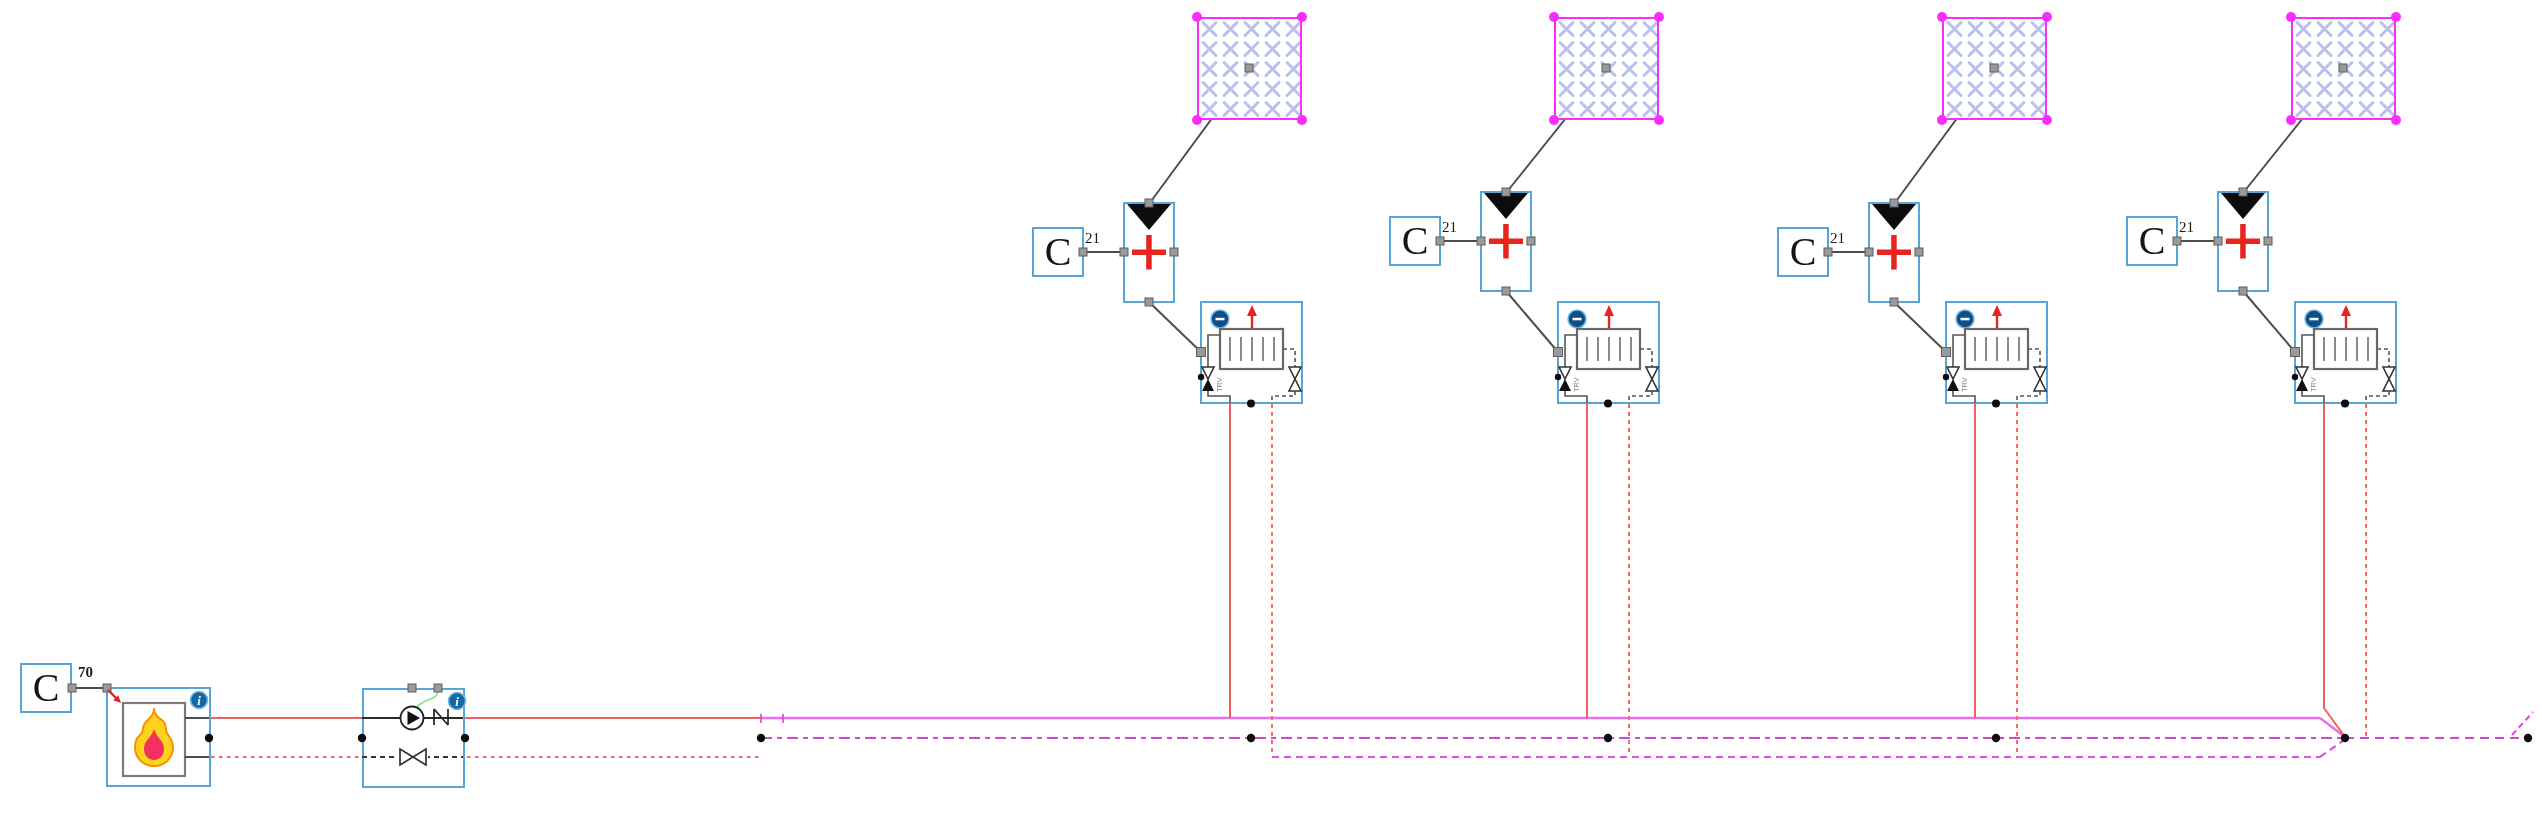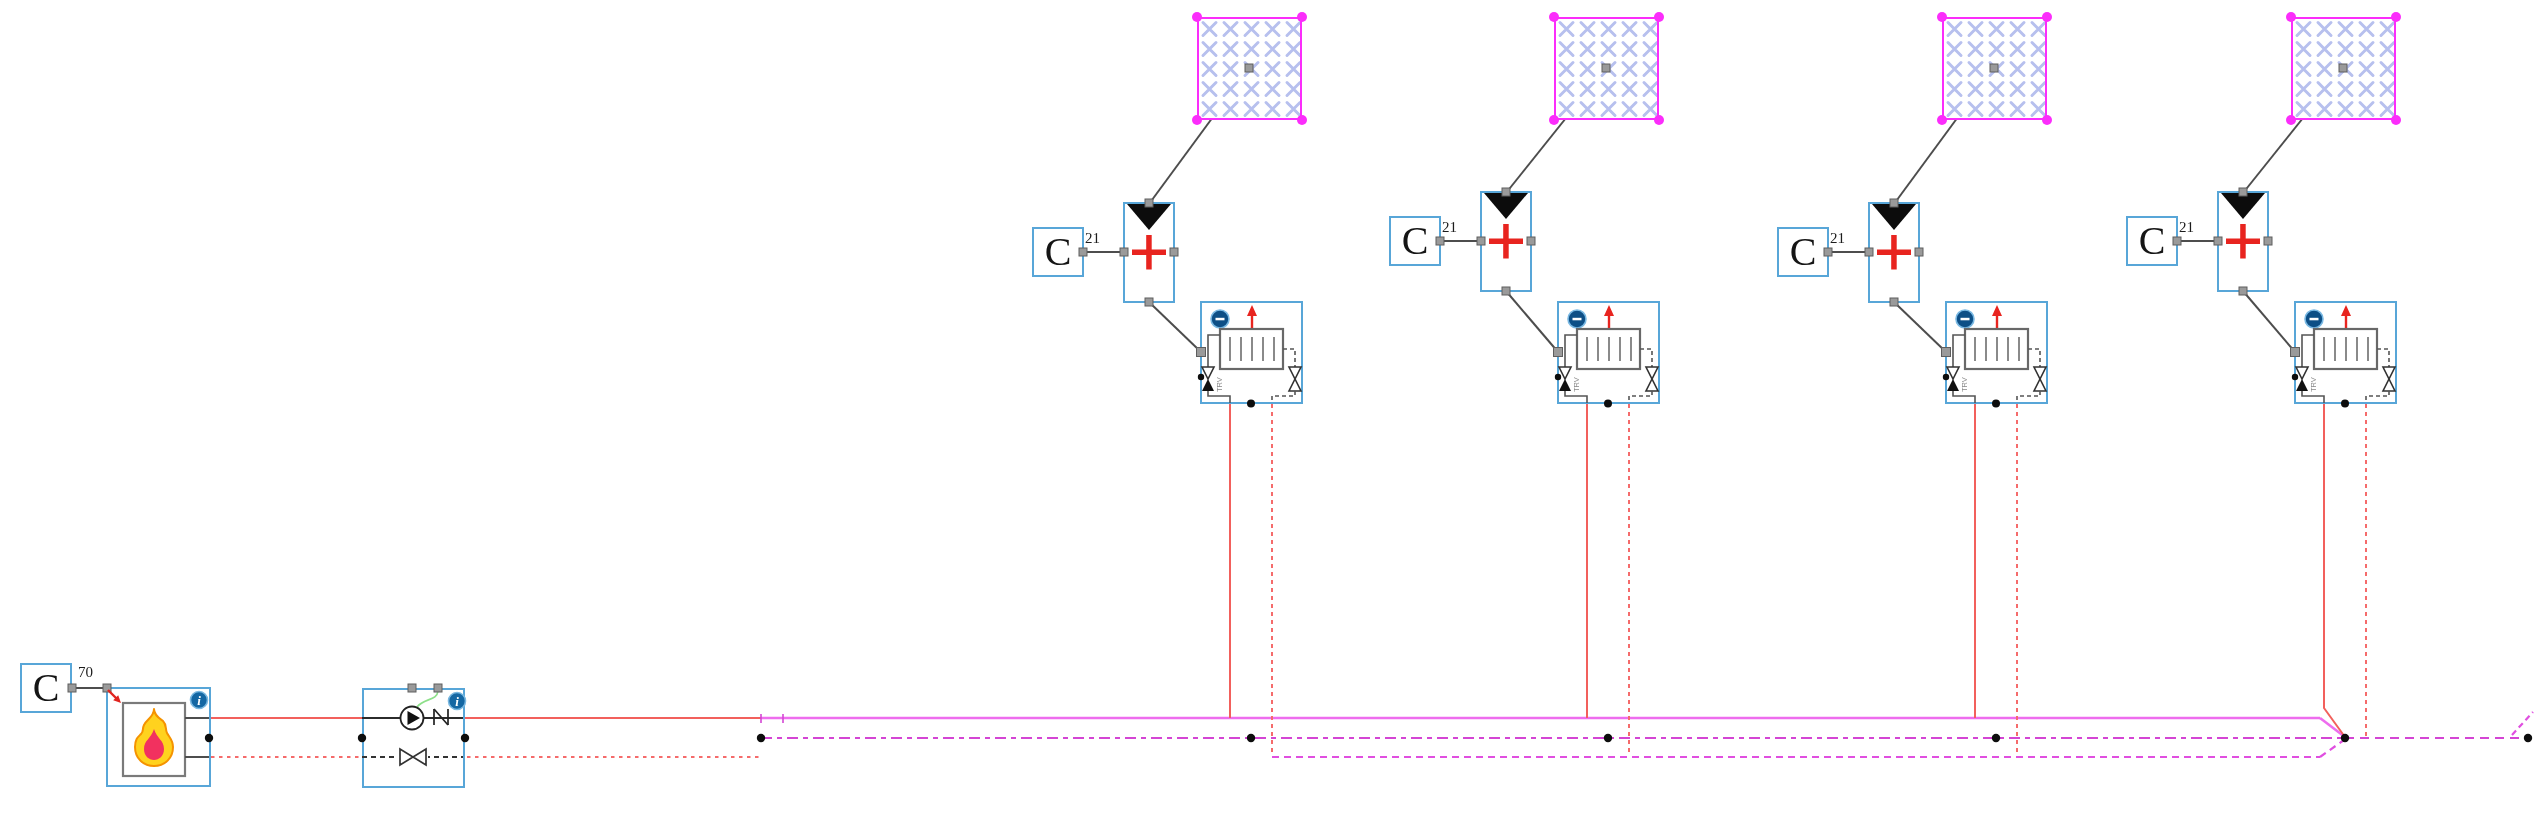--- a/index.html
+++ b/index.html
@@ -64,21 +64,21 @@
       <line x1="2366" y1="404" x2="2366" y2="736" stroke="#f56b6b" stroke-width="2" stroke-dasharray="4 4"></line>
       <line x1="2343" y1="68" x2="2243" y2="193" stroke="#4d4d4d" stroke-width="2"></line>
       <line x1="2243" y1="291" x2="2295" y2="352" stroke="#4d4d4d" stroke-width="2"></line>
       <line x1="2178" y1="241" x2="2217" y2="241" stroke="#4d4d4d" stroke-width="2"></line>
     </svg>
 
   
   <div class="box cbox" style="left:20px;top:663px;">
     <span class="cglyph">C</span>
   </div>
-  <span class="linklabel" style="left:78px;top:664px;">70</span>
+  <span class="linklabel" style="left:78px;top:664px;font-weight:bold;">70</span>
 
   
   <div class="box" style="left:106px;top:687px;width:105px;height:100px;">
     <svg width="101" height="96">
       <rect x="15" y="14" width="62" height="73" fill="#fff" stroke="#7a7a7a" stroke-width="2.2"></rect>
       <line x1="77" y1="29" x2="101" y2="29" stroke="#4d4d4d" stroke-width="2"></line>
       <line x1="77" y1="68" x2="101" y2="68" stroke="#4d4d4d" stroke-width="2"></line>
       <path d="M46,20 C46,28 39,30 36,36 C34,40 36,42 33,45 C30,48 27,50 27,58
                C27,69 35,77 46,77 C57,77 65,69 65,58 C65,51 61,48 59,44
                C57,40 59,36 55,32 C51,29 46,26 46,20 Z" fill="#ffd21e" stroke="#f59300" stroke-width="2" stroke-linejoin="round"></path>

